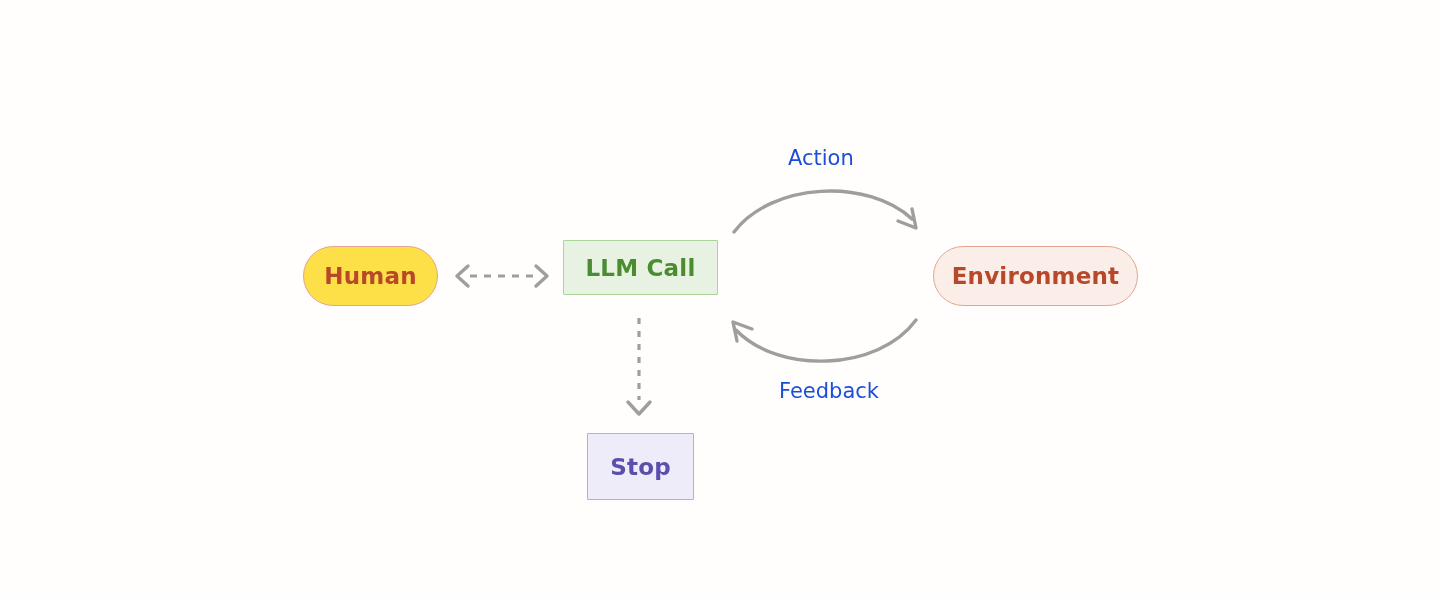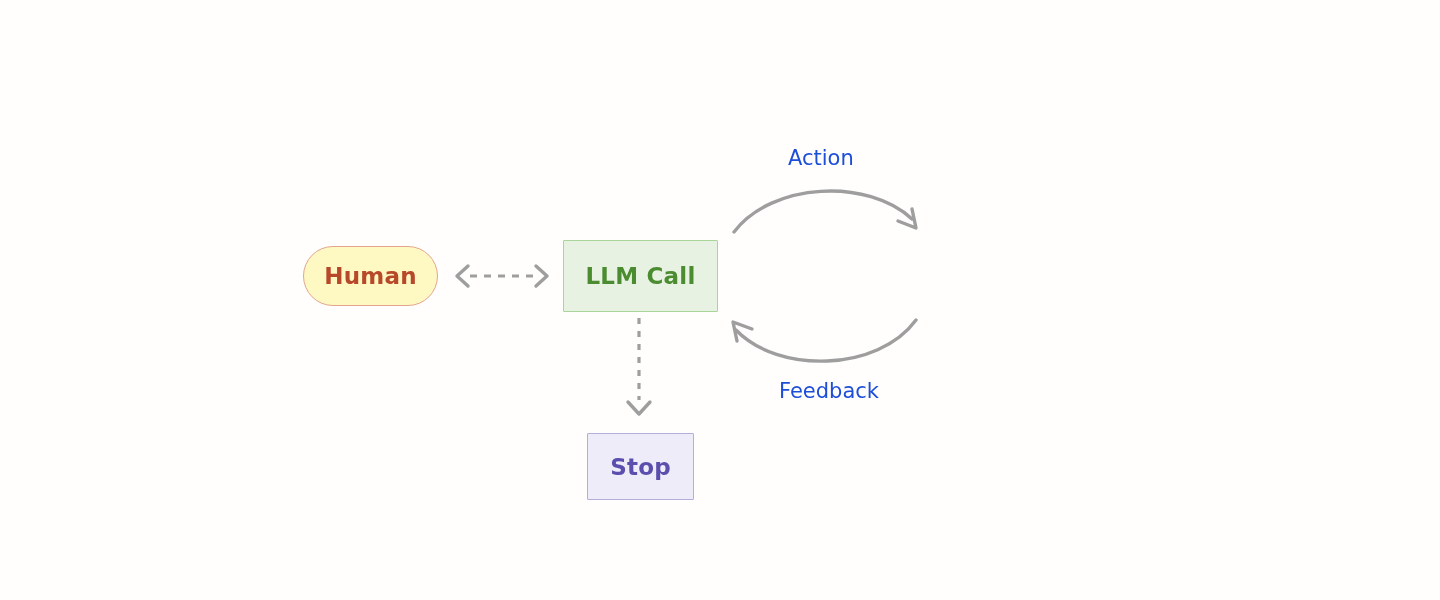--- a/index.html
+++ b/index.html
@@ -36,30 +36,30 @@
     font-weight: bold;
     letter-spacing: 0.2px;
     white-space: nowrap;
   }
   .node-human {
     left: 303px;
     top: 246px;
     width: 135px;
     height: 60px;
     border-radius: 32px;
-    background: #fef9c3;
+    background: #fde047;
     border: 1.6px solid #e4a58e;
     color: #b8482a;
     font-size: 23px;
   }
   .node-llm {
     left: 563px;
     top: 240px;
     width: 155px;
-    height: 72px;
+    height: 55px;
     border-radius: 1px;
     background: #e8f2e2;
     border: 1.6px solid #a9d49a;
     color: #4c8c31;
     font-size: 23px;
   }
   .node-env {
     left: 933px;
     top: 246px;
     width: 205px;
@@ -133,20 +133,23 @@
   </svg>
 
   <div class="node node-human">
     <span>Human</span>
   </div>
 
   <div class="node node-llm">
     <span>LLM Call</span>
   </div>
 
+  <div class="node node-env">
+    <span>Environment</span>
+  </div>
 
   <div class="node node-stop">
     <span>Stop</span>
   </div>
 
   <div class="edge-label label-action">Action</div>
 
   <div class="edge-label label-feedback">Feedback</div>
 
 </div>

